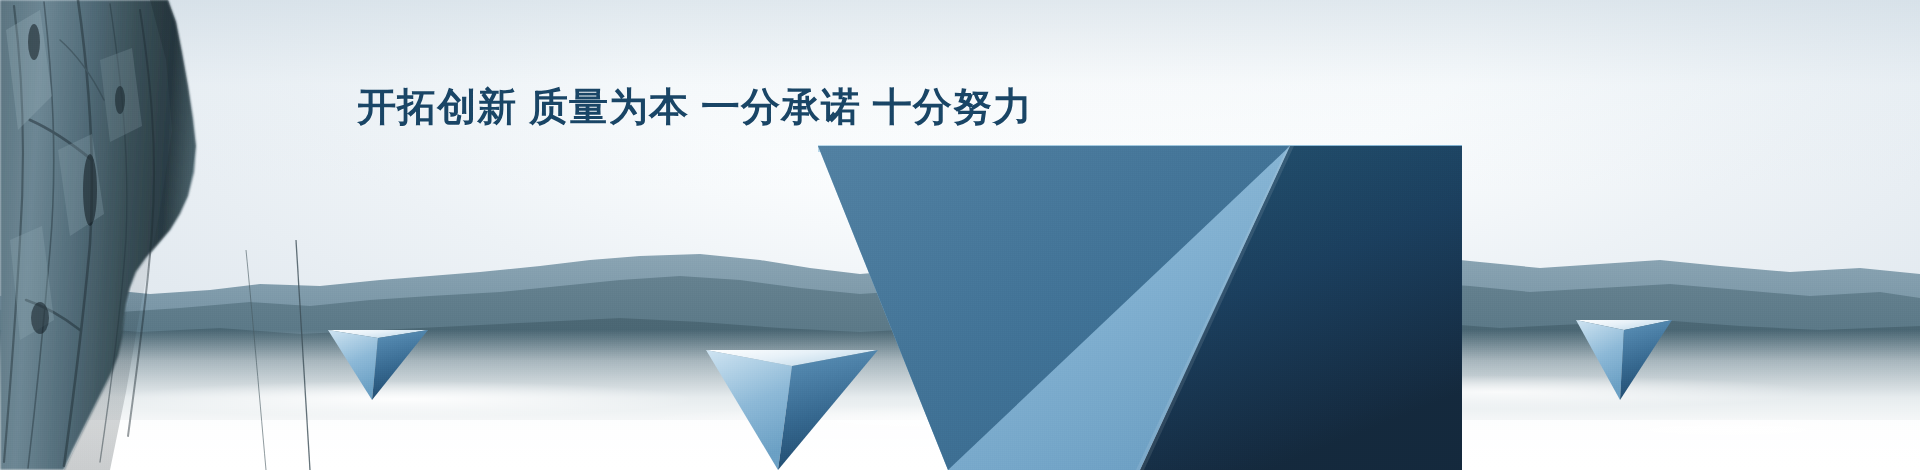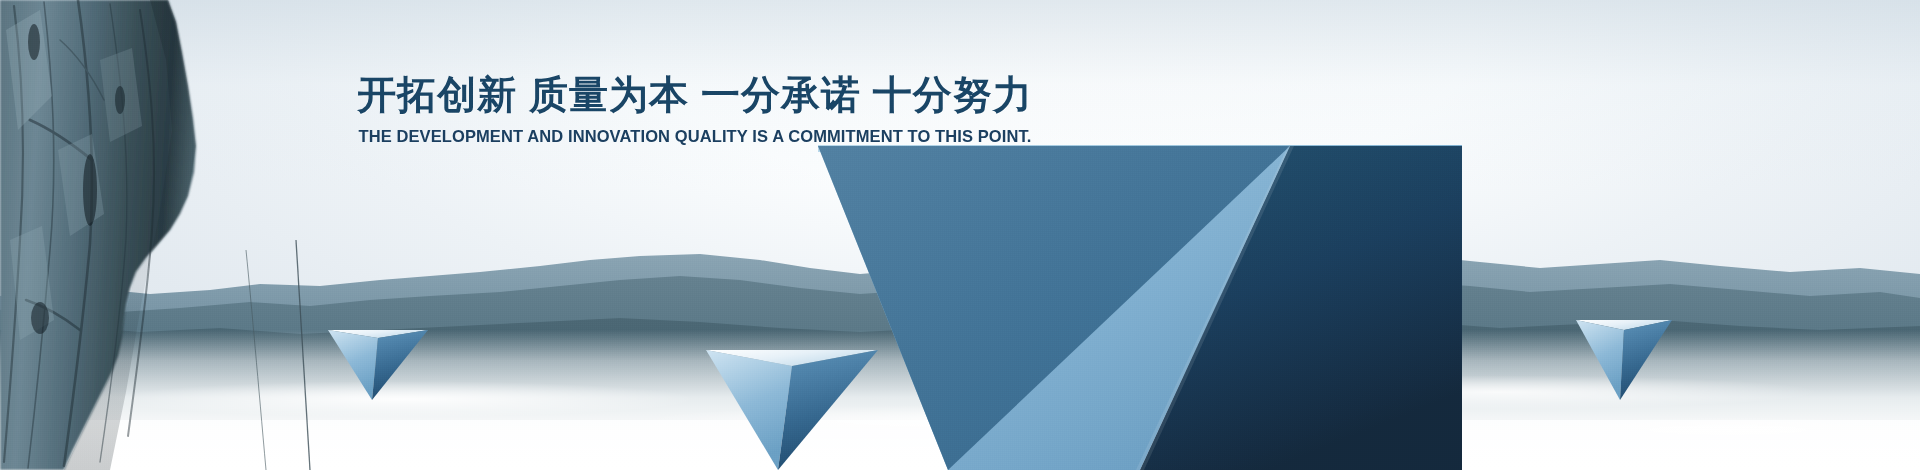--- a/index.html
+++ b/index.html
@@ -23,21 +23,21 @@
   #skyHaze{
     background:linear-gradient(180deg,rgba(200,214,224,.55) 0%,rgba(226,235,241,.25) 18%,rgba(255,255,255,0) 40%);
   }
 
   
   #textblock{
     position:absolute;left:0;top:72px;width:1390px;
     text-align:center;z-index:40;pointer-events:auto;
   }
   #headline{
-    margin:0;
+    margin:12px;
     font-size:39px;
     line-height:46px;
     font-weight:bold;
     letter-spacing:1px;
     color:#194566;
     white-space:nowrap;
     text-shadow:0 1px 0 rgba(255,255,255,.5);
   }
   #subline{
     margin:8px 0 0 0;
@@ -273,18 +273,17 @@
     <path fill="url(#cliffShadow)" opacity="0.5" d="M120,0 L168,0 L176,22 L188,86 L196,146 L188,196 L170,230 L136,272
          L124,320 L112,372 L88,420 L64,470 L110,470 L126,392 L142,300 L160,210
          L172,130 L166,60 L150,0 Z"></path>
 
     <path d="M296,240 C300,300 304,360 310,470" stroke="#3d4f58" stroke-width="1.3" fill="none" opacity="0.8"></path>
     <path d="M246,250 C252,310 258,380 266,470" stroke="#46585f" stroke-width="1" fill="none" opacity="0.6"></path>
   </svg>
 
   <div id="textblock">
     <div id="headline">开拓创新  质量为本  一分承诺  十分努力</div>
-    <div id="subline">THE DEVELOPMENT AND INNOVATION QUALITY IS A COMMITMENT TO THIS POINT.</div>
   </div>
 
   <div class="layer noclick" id="grain"></div>
 
 </div>
 
 </body></html>

